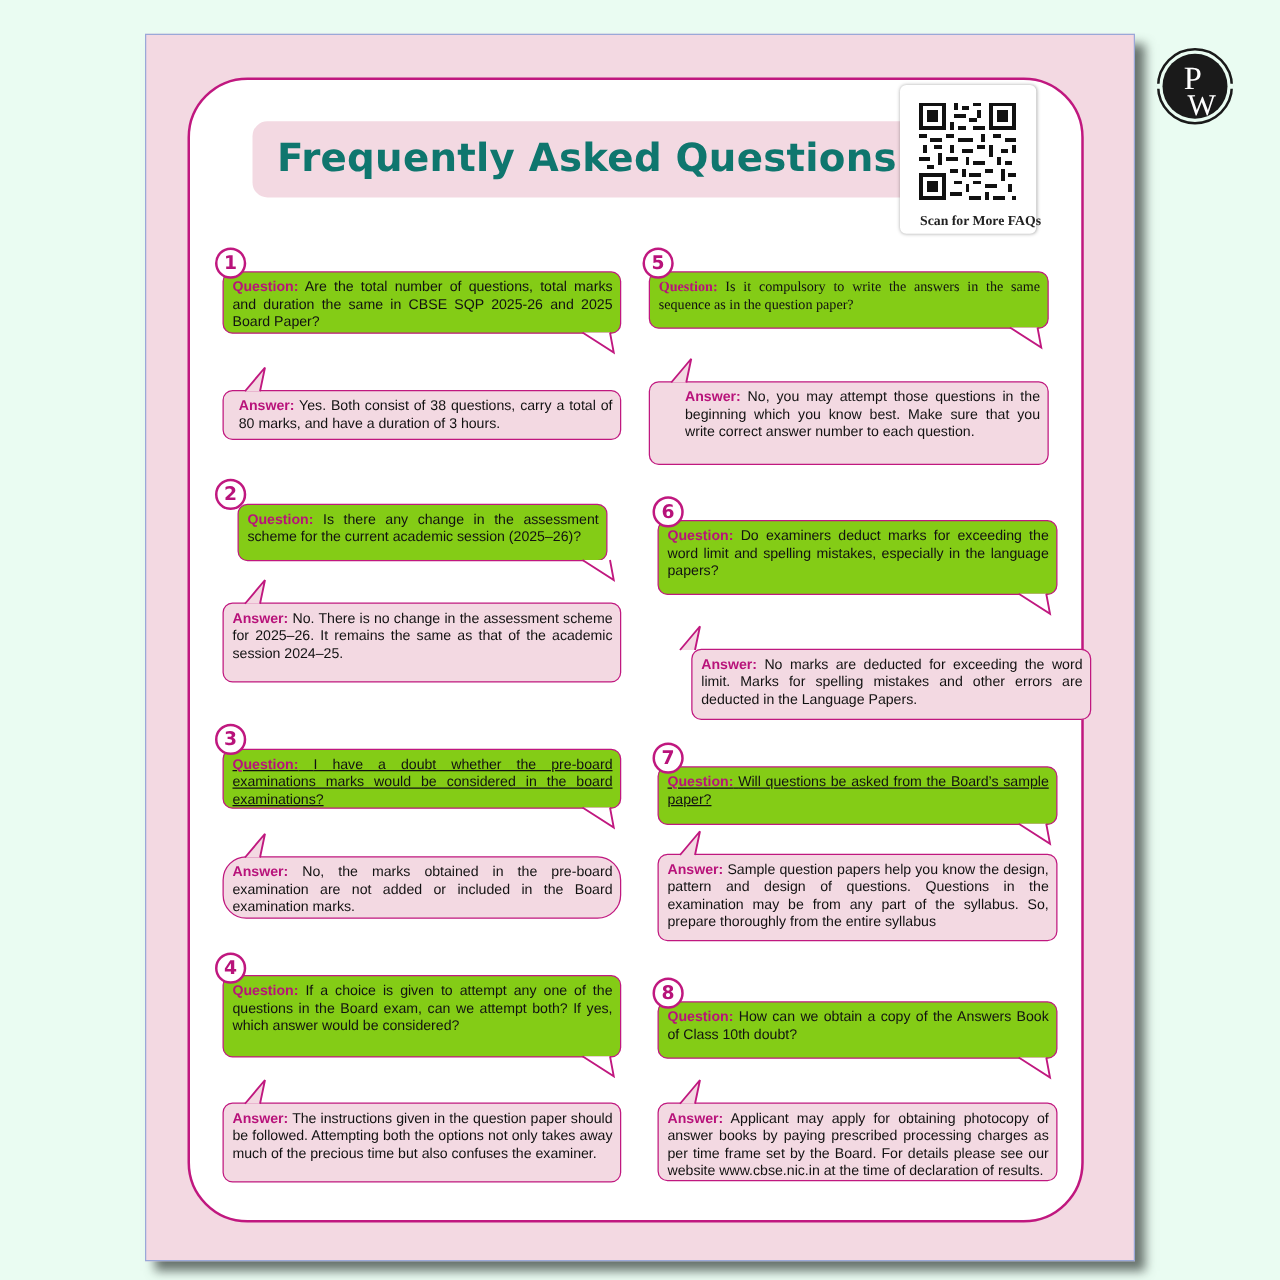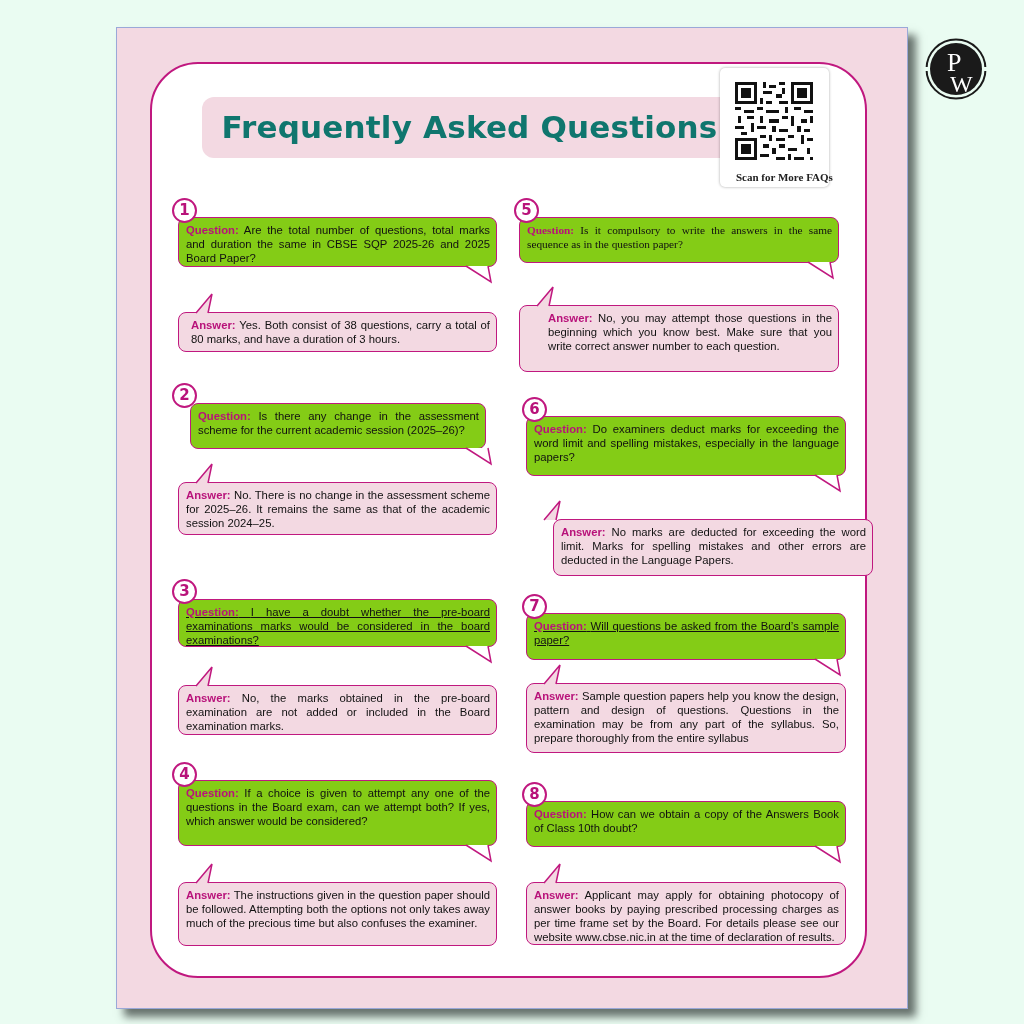--- a/index.html
+++ b/index.html
@@ -146,31 +146,31 @@
 <div class="bubble a" style="left:178px;top:312px;width:319px;height:40px;padding-left:12px;"><span class="lbl">Answer:</span> <span>Yes. Both consist of 38 questions, carry a total of 80 marks, and have a duration of 3 hours.</span></div>
 <svg class="tail" style="left:192px;top:294px;" width="30" height="20">
     <path d="M4 19 L20 0 L16 19" fill="#f3d9e2" stroke="#c0187f" stroke-width="1.5"></path>
   </svg>
 
 <div class="num" style="left:172px;top:383px;">2</div>
 <div class="bubble q" style="left:178px;top:403px;width:296px;height:46px;margin-left:12px;"><span class="lbl">Question:</span> <span>Is there any change in the assessment scheme for the current academic session (2025–26)?</span></div>
 <svg class="tail" style="left:466px;top:446px;" width="30" height="20">
     <path d="M0 2 L25 18 L22 2" fill="#fff" stroke="#c0187f" stroke-width="1.5"></path>
   </svg>
-<div class="bubble a" style="left:178px;top:482px;width:319px;height:53px;"><span class="lbl">Answer:</span> <span>No. There is no change in the assessment scheme for 2025–26. It remains the same as that of the academic session 2024–25.</span></div>
+<div class="bubble a" style="left:178px;top:482px;width:319px;height:64px;"><span class="lbl">Answer:</span> <span>No. There is no change in the assessment scheme for 2025–26. It remains the same as that of the academic session 2024–25.</span></div>
 <svg class="tail" style="left:192px;top:464px;" width="30" height="20">
     <path d="M4 19 L20 0 L16 19" fill="#f3d9e2" stroke="#c0187f" stroke-width="1.5"></path>
   </svg>
 
 <div class="num" style="left:172px;top:579px;">3</div>
 <div class="bubble q" style="left:178px;top:599px;width:319px;height:48px;text-decoration:underline;"><span class="lbl">Question:</span> <span>I have a doubt whether the pre-board examinations marks would be considered in the board examinations?</span></div>
 <svg class="tail" style="left:466px;top:644px;" width="30" height="20">
     <path d="M0 2 L25 18 L22 2" fill="#fff" stroke="#c0187f" stroke-width="1.5"></path>
   </svg>
-<div class="bubble a" style="left:178px;top:685px;width:319px;height:50px;"><span class="lbl">Answer:</span> <span>No, the marks obtained in the pre-board examination are not added or included in the Board examination marks.</span></div>
+<div class="bubble a" style="left:178px;top:685px;width:319px;height:50px;border-radius:19px;"><span class="lbl">Answer:</span> <span>No, the marks obtained in the pre-board examination are not added or included in the Board examination marks.</span></div>
 <svg class="tail" style="left:192px;top:667px;" width="30" height="20">
     <path d="M4 19 L20 0 L16 19" fill="#f3d9e2" stroke="#c0187f" stroke-width="1.5"></path>
   </svg>
 
 <div class="num" style="left:172px;top:762px;">4</div>
 <div class="bubble q" style="left:178px;top:780px;width:319px;height:66px;"><span class="lbl">Question:</span> <span>If a choice is given to attempt any one of the questions in the Board exam, can we attempt both? If yes, which answer would be considered?</span></div>
 <svg class="tail" style="left:466px;top:843px;" width="30" height="20">
     <path d="M0 2 L25 18 L22 2" fill="#fff" stroke="#c0187f" stroke-width="1.5"></path>
   </svg>
 <div class="bubble a" style="left:178px;top:882px;width:319px;height:64px;"><span class="lbl">Answer:</span> <span>The instructions given in the question paper should be followed. Attempting both the options not only takes away much of the precious time but also confuses the examiner.</span></div>

